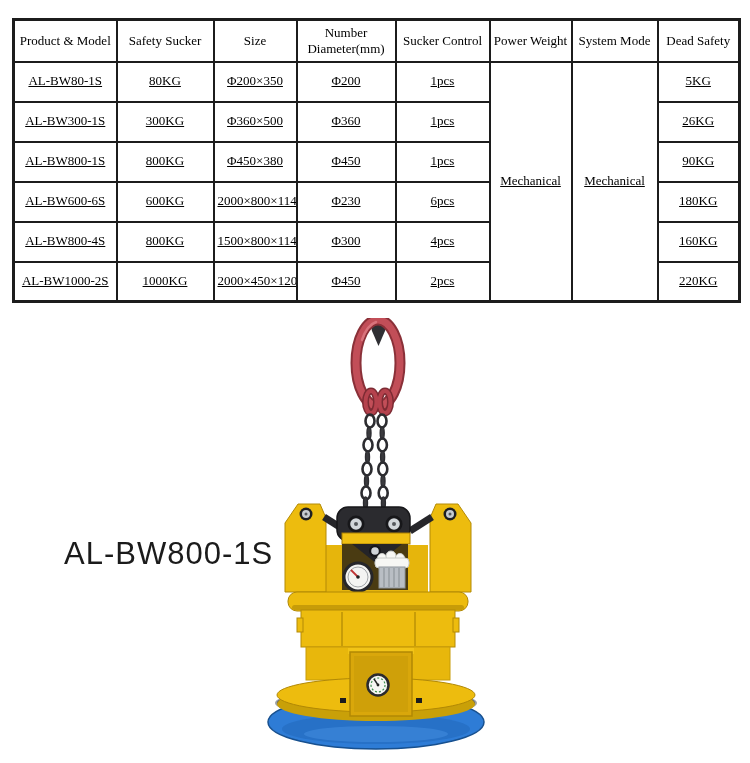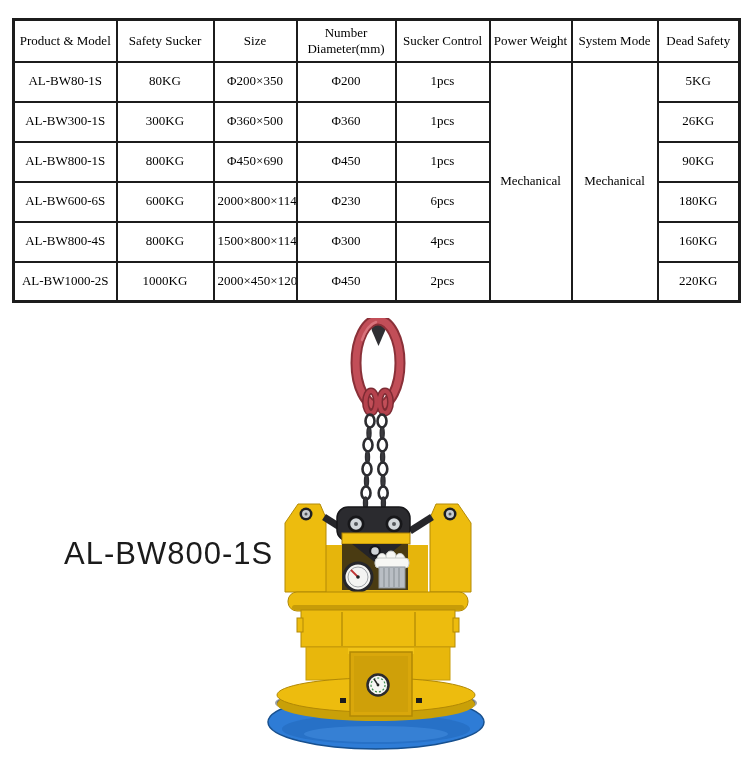--- a/index.html
+++ b/index.html
@@ -14,21 +14,21 @@
     font-size:13px;line-height:1.25;
     border:3px solid #1c1c1c;
   }
   .spec-table th,.spec-table td{
     border:2px solid #1c1c1c;
     text-align:center;vertical-align:middle;
     padding:2px 3px;font-weight:normal;
     overflow:hidden;
   }
   .spec-table thead tr{height:42px;}
-  .spec-table tbody tr{height:40px;}
+  .spec-table tbody tr{height:40px;text-decoration:underline;}
   
   .figure-label{
     position:absolute;left:64px;top:536px;
     font-family:"Liberation Sans",sans-serif;
     font-size:31px;letter-spacing:1px;color:#1b1b1b;
     white-space:nowrap;
   }
   .lifter-svg{position:absolute;left:258px;top:318px;width:240px;height:440px;}
 </style>
 </head>
@@ -72,21 +72,21 @@
       <td>AL-BW300-1S</td>
       <td>300KG</td>
       <td>Φ360×500</td>
       <td>Φ360</td>
       <td>1pcs</td>
       <td>26KG</td>
     </tr>
     <tr>
       <td>AL-BW800-1S</td>
       <td>800KG</td>
-      <td>Φ450×690</td>
+      <td>Φ450×380</td>
       <td>Φ450</td>
       <td>1pcs</td>
       <td>90KG</td>
     </tr>
     <tr>
       <td>AL-BW600-6S</td>
       <td>600KG</td>
       <td>2000×800×1140</td>
       <td>Φ230</td>
       <td>6pcs</td>

